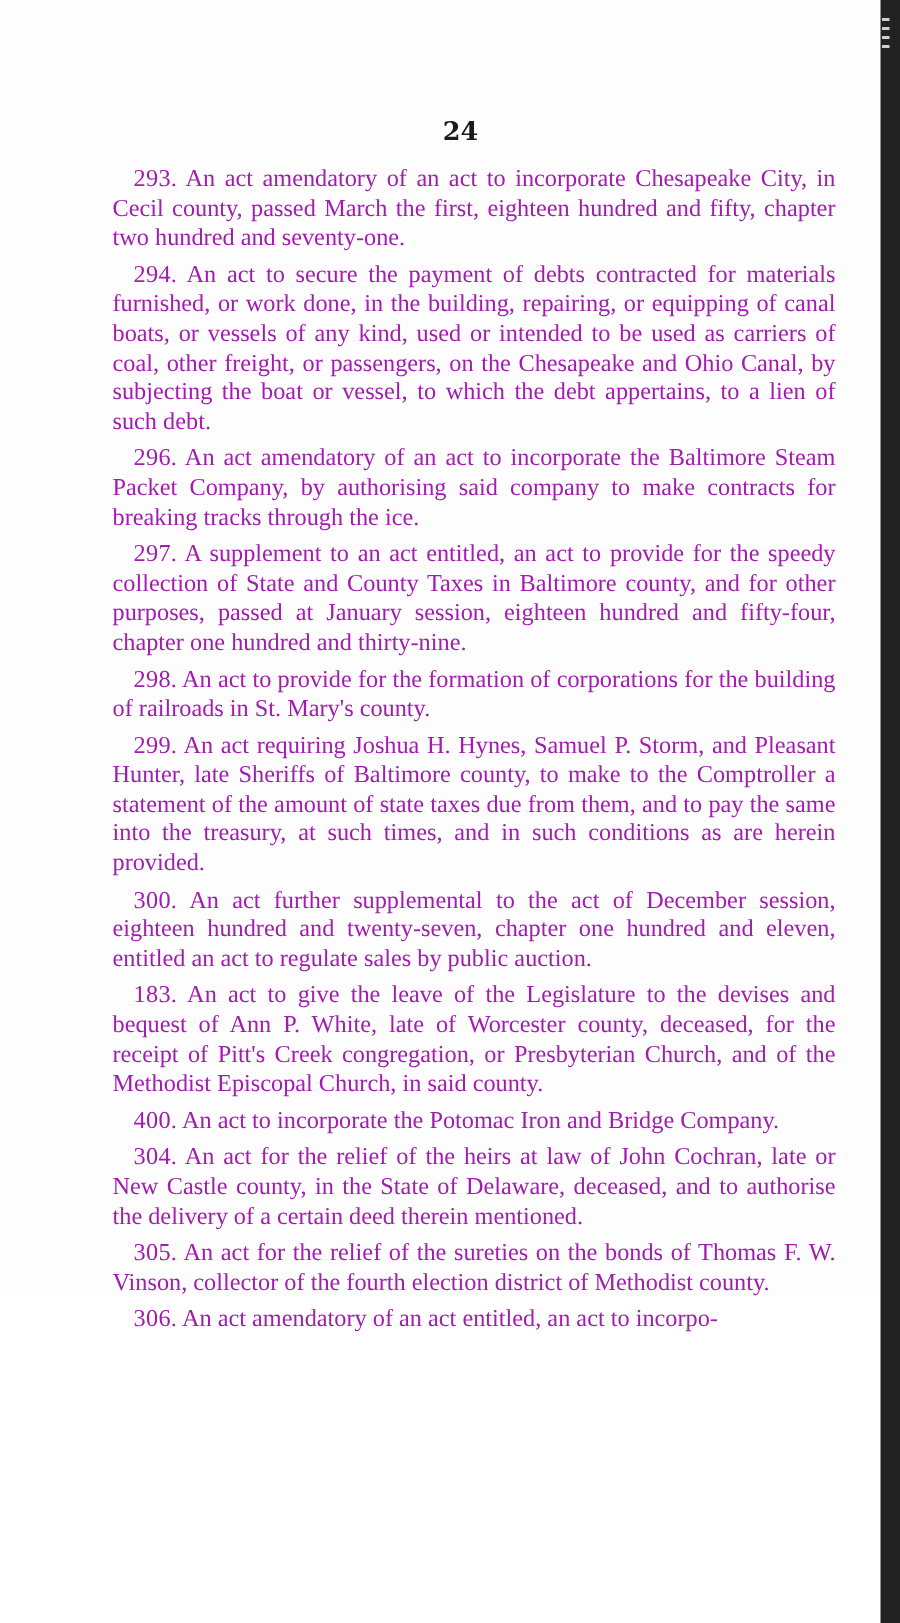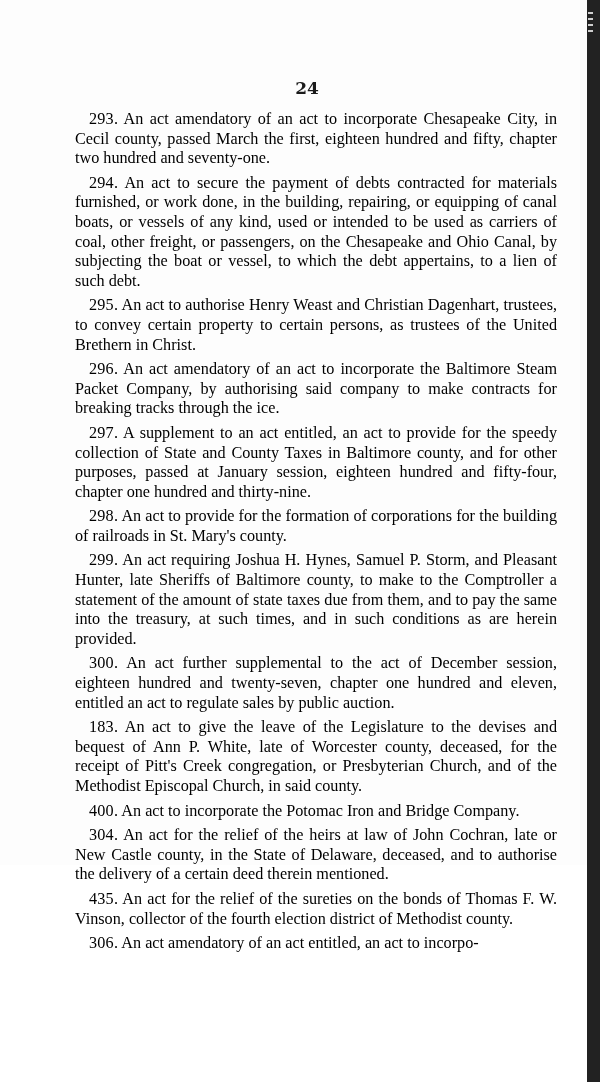--- a/index.html
+++ b/index.html
@@ -47,51 +47,50 @@
       color: #1a1a1a;
     }
     .body-text {
       position: absolute;
       left: 75px;
       top: 110px;
       width: 482px;
       font-family: "Liberation Serif", serif;
       font-size: 16.2px;
       line-height: 19.6px;
-      color: #000000;
+      color: #a21caf;
       text-align: justify;
     }
     .entry {
       margin: 0 0 5px 0;
       text-indent: 14px;
       text-align: justify;
     }
     .entry .num {
       letter-spacing: 0.2px;
     }
   </style>
 </head>
 <body>
 
 <div class="page">
   <div class="page-number">24</div>
 
   <div class="body-text">
     <p class="entry"><span class="num">293.</span> <span>An act amendatory of an act to incorporate Chesapeake City, in Cecil county, passed March the first, eighteen hundred and fifty, chapter two hundred and seventy-one.</span></p>
     <p class="entry"><span class="num">294.</span> <span>An act to secure the payment of debts contracted for materials furnished, or work done, in the building, repairing, or equipping of canal boats, or vessels of any kind, used or intended to be used as carriers of coal, other freight, or passengers, on the Chesapeake and Ohio Canal, by subjecting the boat or vessel, to which the debt appertains, to a lien of such debt.</span></p>
-    <p class="entry"><span class="num">295.</span> <span>An act to authorise Henry Weast and Christian Dagenhart, trustees, to convey certain property to certain persons, as trustees of the United Brethern in Christ.</span></p>
     <p class="entry"><span class="num">296.</span> <span>An act amendatory of an act to incorporate the Baltimore Steam Packet Company, by authorising said company to make contracts for breaking tracks through the ice.</span></p>
     <p class="entry"><span class="num">297.</span> <span>A supplement to an act entitled, an act to provide for the speedy collection of State and County Taxes in Baltimore county, and for other purposes, passed at January session, eighteen hundred and fifty-four, chapter one hundred and thirty-nine.</span></p>
     <p class="entry"><span class="num">298.</span> <span>An act to provide for the formation of corporations for the building of railroads in St. Mary's county.</span></p>
     <p class="entry"><span class="num">299.</span> <span>An act requiring Joshua H. Hynes, Samuel P. Storm, and Pleasant Hunter, late Sheriffs of Baltimore county, to make to the Comptroller a statement of the amount of state taxes due from them, and to pay the same into the treasury, at such times, and in such conditions as are herein provided.</span></p>
     <p class="entry"><span class="num">300.</span> <span>An act further supplemental to the act of December session, eighteen hundred and twenty-seven, chapter one hundred and eleven, entitled an act to regulate sales by public auction.</span></p>
     <p class="entry"><span class="num">183.</span> <span>An act to give the leave of the Legislature to the devises and bequest of Ann P. White, late of Worcester county, deceased, for the receipt of Pitt's Creek congregation, or Presbyterian Church, and of the Methodist Episcopal Church, in said county.</span></p>
     <p class="entry"><span class="num">400.</span> <span>An act to incorporate the Potomac Iron and Bridge Company.</span></p>
     <p class="entry"><span class="num">304.</span> <span>An act for the relief of the heirs at law of John Cochran, late or New Castle county, in the State of Delaware, deceased, and to authorise the delivery of a certain deed therein mentioned.</span></p>
-    <p class="entry"><span class="num">435.</span> <span>An act for the relief of the sureties on the bonds of Thomas F. W. Vinson, collector of the fourth election district of Methodist county.</span></p>
+    <p class="entry"><span class="num">305.</span> <span>An act for the relief of the sureties on the bonds of Thomas F. W. Vinson, collector of the fourth election district of Methodist county.</span></p>
     <p class="entry"><span class="num">306.</span> <span>An act amendatory of an act entitled, an act to incorpo-</span></p>
   </div>
 </div>
 
 <div class="edge-bar">
   <div class="tick" style="top:12px"></div>
   <div class="tick" style="top:18px"></div>
   <div class="tick" style="top:24px"></div>
   <div class="tick" style="top:30px"></div>
 </div>

